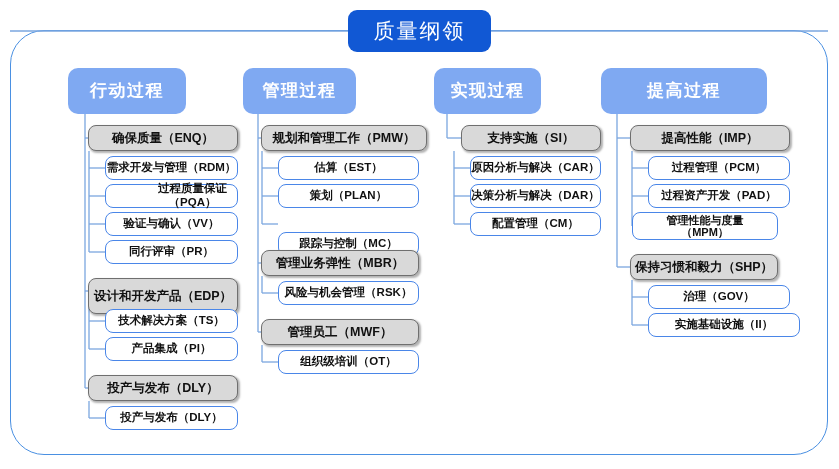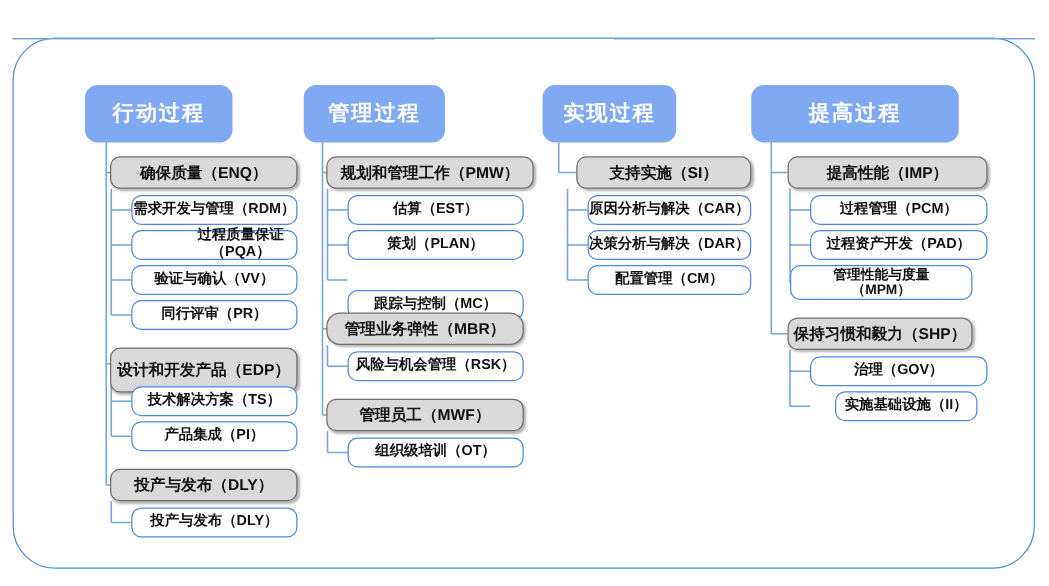--- a/index.html
+++ b/index.html
@@ -134,49 +134,50 @@
       <line x1="632" y1="151" x2="632" y2="226" stroke="#7aa6df" stroke-width="1.3"></line>
       <line x1="617" y1="267" x2="630" y2="267" stroke="#7aa6df" stroke-width="1.3"></line>
       <line x1="632" y1="297" x2="648" y2="297" stroke="#7aa6df" stroke-width="1.3"></line>
       <line x1="632" y1="325" x2="648" y2="325" stroke="#7aa6df" stroke-width="1.3"></line>
       <line x1="632" y1="280" x2="632" y2="325" stroke="#7aa6df" stroke-width="1.3"></line>
       <line x1="617" y1="114" x2="617" y2="267" stroke="#7aa6df" stroke-width="1.3"></line>
       <line x1="10" y1="31" x2="348" y2="31" stroke="#7aa6df" stroke-width="1.3"></line>
       <line x1="491" y1="31" x2="828" y2="31" stroke="#7aa6df" stroke-width="1.3"></line>
     </svg>
 
+  <div class="node title-box" style="left:348px; top:10px; width:143px; height:42px;">质量纲领</div>
 
   <div id="nodes">
       <div class="node col-head" style="left: 68px; top: 68px; width: 118px; height: 46px;">行动过程</div>
       <div class="node group-box" style="left: 88px; top: 125px; width: 150px; height: 26px; text-align: right;">确保质量（ENQ）</div>
       <div class="node leaf-box" style="left: 105px; top: 156px; width: 133px; height: 24px;">需求开发与管理（RDM）</div>
       <div class="node leaf-box" style="left: 105px; top: 184px; width: 133px; height: 24px; padding-left: 42px;">过程质量保证（PQA）</div>
       <div class="node leaf-box" style="left: 105px; top: 212px; width: 133px; height: 24px;">验证与确认（VV）</div>
       <div class="node leaf-box" style="left: 105px; top: 240px; width: 133px; height: 24px;">同行评审（PR）</div>
       <div class="node group-box" style="left: 88px; top: 278px; width: 150px; height: 36px;">设计和开发产品（EDP）</div>
       <div class="node leaf-box" style="left: 105px; top: 309px; width: 133px; height: 24px;">技术解决方案（TS）</div>
       <div class="node leaf-box" style="left: 105px; top: 337px; width: 133px; height: 24px;">产品集成（PI）</div>
       <div class="node group-box" style="left: 88px; top: 375px; width: 150px; height: 26px;">投产与发布（DLY）</div>
       <div class="node leaf-box" style="left: 105px; top: 406px; width: 133px; height: 24px;">投产与发布（DLY）</div>
       <div class="node col-head" style="left: 243px; top: 68px; width: 113px; height: 46px;">管理过程</div>
       <div class="node group-box" style="left: 261px; top: 125px; width: 166px; height: 26px;">规划和管理工作（PMW）</div>
       <div class="node leaf-box" style="left: 278px; top: 156px; width: 141px; height: 24px;">估算（EST）</div>
       <div class="node leaf-box" style="left: 278px; top: 184px; width: 141px; height: 24px;">策划（PLAN）</div>
       <div class="node leaf-box" style="left: 278px; top: 212px; width: 141px; height: 24px; margin-top: 20px;">跟踪与控制（MC）</div>
-      <div class="node group-box" style="left: 261px; top: 250px; width: 158px; height: 26px; border-radius: 11px;">管理业务弹性（MBR）</div>
+      <div class="node group-box" style="left: 261px; top: 250px; width: 158px; height: 26px;">管理业务弹性（MBR）</div>
       <div class="node leaf-box" style="left: 278px; top: 281px; width: 141px; height: 24px;">风险与机会管理（RSK）</div>
       <div class="node group-box" style="left: 261px; top: 319px; width: 158px; height: 26px;">管理员工（MWF）</div>
       <div class="node leaf-box" style="left: 278px; top: 350px; width: 141px; height: 24px;">组织级培训（OT）</div>
       <div class="node col-head" style="left: 434px; top: 68px; width: 107px; height: 46px;">实现过程</div>
       <div class="node group-box" style="left: 461px; top: 125px; width: 140px; height: 26px;">支持实施（SI）</div>
       <div class="node leaf-box" style="left: 470px; top: 156px; width: 131px; height: 24px;">原因分析与解决（CAR）</div>
       <div class="node leaf-box" style="left: 470px; top: 184px; width: 131px; height: 24px;">决策分析与解决（DAR）</div>
       <div class="node leaf-box" style="left: 470px; top: 212px; width: 131px; height: 24px;">配置管理（CM）</div>
       <div class="node col-head" style="left: 601px; top: 68px; width: 166px; height: 46px;">提高过程</div>
       <div class="node group-box" style="left: 630px; top: 125px; width: 160px; height: 26px;">提高性能（IMP）</div>
       <div class="node leaf-box" style="left: 648px; top: 156px; width: 142px; height: 24px;">过程管理（PCM）</div>
       <div class="node leaf-box" style="left: 648px; top: 184px; width: 142px; height: 24px;">过程资产开发（PAD）</div>
       <div class="node leaf-box wrap" style="left: 632px; top: 212px; width: 146px; height: 28px;">管理性能与度量<br>（MPM）</div>
       <div class="node group-box" style="left: 630px; top: 254px; width: 148px; height: 26px;">保持习惯和毅力（SHP）</div>
       <div class="node leaf-box" style="left: 648px; top: 285px; width: 142px; height: 24px;">治理（GOV）</div>
-      <div class="node leaf-box" style="left: 668px; top: 313px; width: 114px; height: 24px;">实施基础设施（II）</div>
+      <div class="node leaf-box" style="left: 648px; top: 313px; width: 152px; height: 24px;">实施基础设施（II）</div>
     </div>
 </div>
 
 </body></html>

